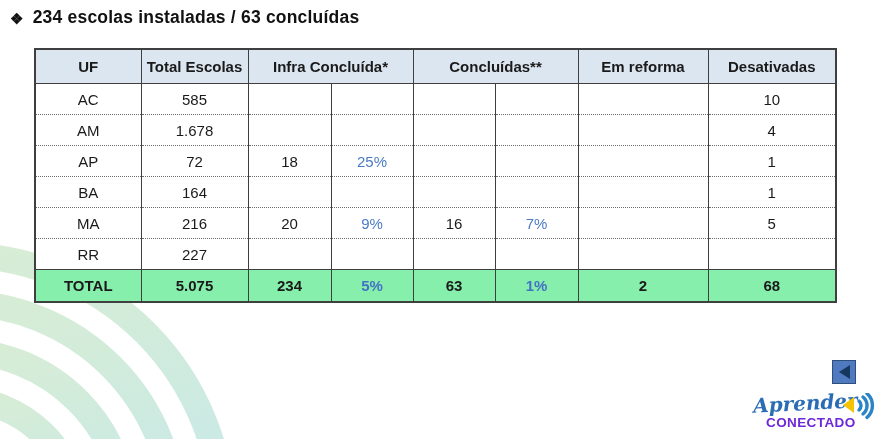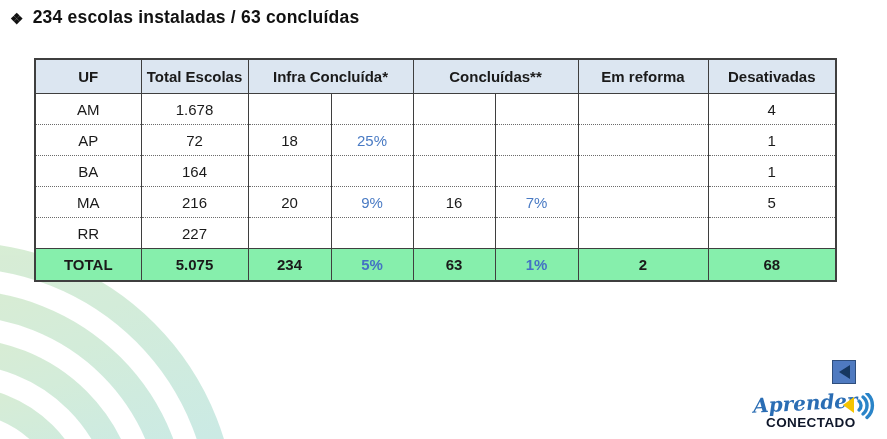--- a/index.html
+++ b/index.html
@@ -17,21 +17,21 @@
   
   .title {
     position: absolute; left: 10px; top: 7px; z-index: 2;
     display: flex; align-items: center; gap: 9px;
     font-weight: bold; font-size: 17.5px; color: #111111;
     letter-spacing: 0.2px;
   }
   .title .bullet { font-size: 15px; position: relative; top: 1px; }
 
   
-  .tbl-wrap { position: absolute; left: 34px; top: 58px; z-index: 2; }
+  .tbl-wrap { position: absolute; left: 34px; top: 48px; z-index: 2; }
   table.schools {
     border-collapse: collapse; table-layout: fixed;
     width: 801px; background: #ffffff;
     border: 2px solid #3f3f3f;
     font-size: 15px; color: #1a1a1a;
   }
   table.schools td, table.schools th {
     border-left: 1px solid #3f3f3f;
     text-align: center; vertical-align: middle;
     padding: 0; overflow: hidden; white-space: nowrap;
@@ -71,21 +71,21 @@
 
   
   .logo { position: absolute; right: 8px; bottom: 2px; z-index: 2; width: 126px; height: 46px; }
   .logo .aprender {
     position: absolute; left: 0; top: 0;
     font-family: "DejaVu Serif", serif; font-style: italic; font-weight: bold;
     font-size: 20px; color: #2a6db4; transform: rotate(-3deg);
   }
   .logo .conectado {
     position: absolute; left: 13px; top: 24px;
-    font-weight: bold; font-size: 13.5px; color: #0f172a; letter-spacing: 0.4px;
+    font-weight: bold; font-size: 13.5px; color: #6d28d9; letter-spacing: 0.4px;
   }
   .logo .mega { position: absolute; right: 0; top: 2px; }
 </style>
 </head>
 <body>
 
 <svg class="arcs" viewBox="0 0 420 400" aria-hidden="true">
   <defs>
     <linearGradient id="arcGrad" x1="0" y1="0" x2="0.25" y2="1">
       <stop offset="0" stop-color="#d9edcd"></stop>
@@ -124,20 +124,30 @@
       <th>UF</th>
       <th>Total Escolas</th>
       <th colspan="2">Infra Concluída*</th>
       <th colspan="2">Concluídas**</th>
       <th>Em reforma</th>
       <th>Desativadas</th>
     </tr>
   </thead>
   <tbody>
     <tr class="body-row">
+      <td>AC</td>
+      <td>585</td>
+      <td></td>
+      <td class="pct"></td>
+      <td></td>
+      <td class="pct"></td>
+      <td></td>
+      <td>10</td>
+    </tr>
+    <tr class="body-row">
       <td>AM</td>
       <td>1.678</td>
       <td></td>
       <td class="pct"></td>
       <td></td>
       <td class="pct"></td>
       <td></td>
       <td>4</td>
     </tr>
     <tr class="body-row">

